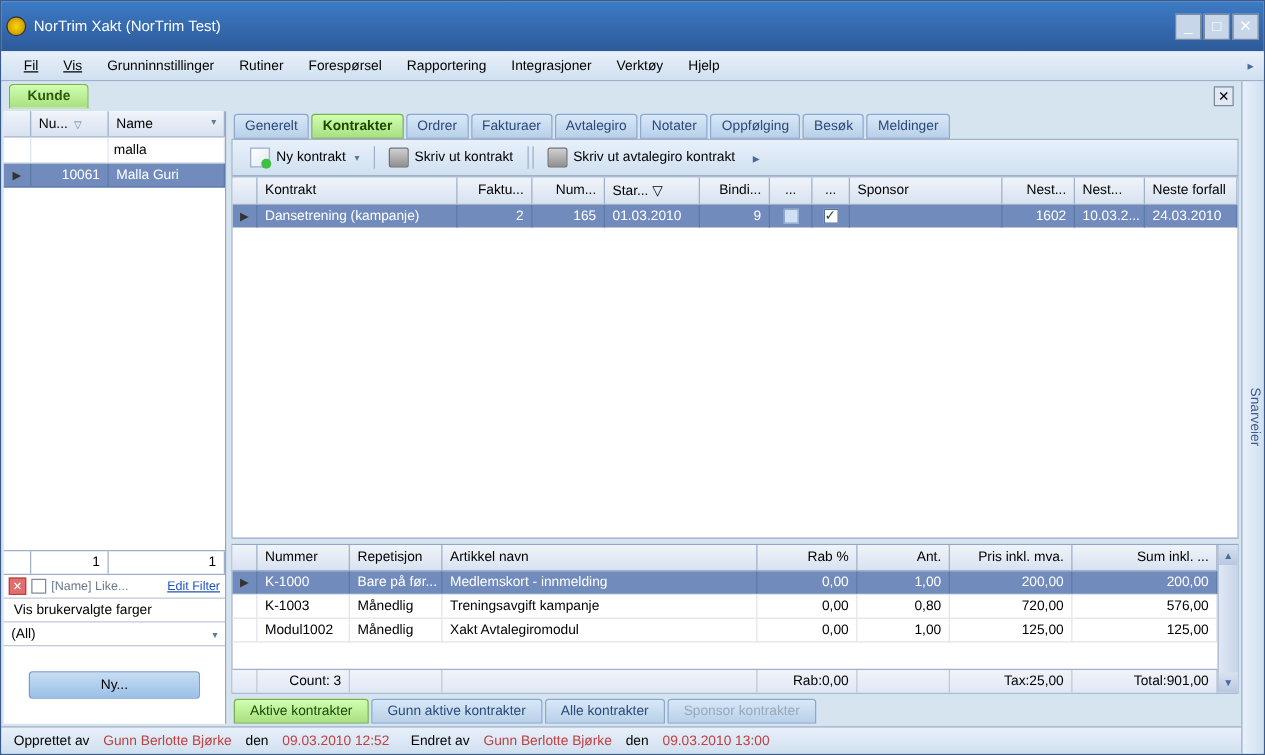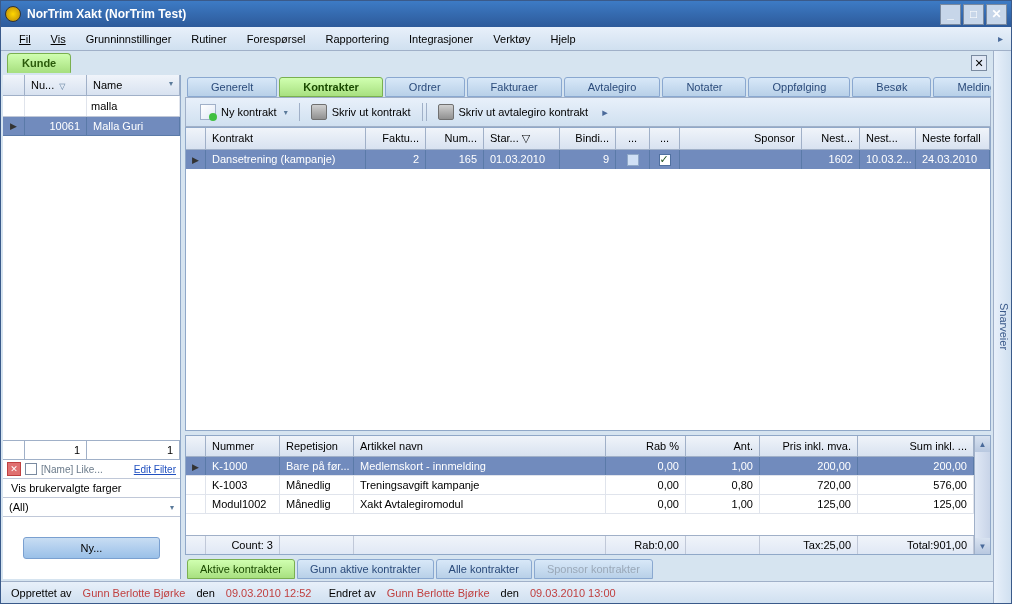--- a/index.html
+++ b/index.html
@@ -1,20 +1,20 @@
 <!DOCTYPE html>
 <html><head>
 <meta charset="utf-8">
 <style>
 * { box-sizing: border-box; margin: 0; padding: 0; }
 body { font-family: Tahoma, Arial, sans-serif; font-size: 11px; background: #d6e4f0; overflow: hidden; width: 1012px; height: 604px; }
 
 .window { width: 1012px; height: 604px; display: flex; flex-direction: column; border: 1px solid #3a5a8a; }
 
-.titlebar { height: 26px; background: linear-gradient(#3d7bc5, #2d5a9a); color: #fff; display: flex; align-items: center; padding: 0 4px; font-size: 12px; font-weight: bold; }
+.titlebar { height: 40px; background: linear-gradient(#3d7bc5, #2d5a9a); color: #fff; display: flex; align-items: center; padding: 0 4px; font-size: 12px; font-weight: normal; }
 .titlebar .icon { width: 16px; height: 16px; background: radial-gradient(circle, #ffd700, #b8860b); border-radius: 50%; margin-right: 6px; border: 1px solid #333; }
 .titlebar .spacer { flex: 1; }
 .winbtn { width: 21px; height: 21px; background: #c7d6e9; border: 1px solid #7a8aa0; margin-left: 2px; display: flex; align-items: center; justify-content: center; font-size: 12px; cursor: pointer; }
 
 .menubar { height: 24px; background: linear-gradient(#e8f0fa, #d0e0f0); display: flex; align-items: center; padding: 0 8px; border-bottom: 1px solid #a0b0c8; }
 .menubar .item { padding: 4px 10px; cursor: pointer; }
 .menubar .item .u { text-decoration: underline; }
 .menubar .spacer { flex: 1; }
 .menubar .arrow { color: #4a6a9a; font-size: 10px; }
 
@@ -45,21 +45,21 @@
 .filter-bar .chk { width: 12px; height: 12px; border: 1px solid #7a8aa0; display: inline-block; }
 .filter-bar .txt { flex: 1; color: #6a7a8a; overflow: hidden; white-space: nowrap; text-overflow: ellipsis; font-size: 10px; }
 .filter-bar .edit { color: #2050c0; text-decoration: underline; cursor: pointer; font-size: 10px; white-space: nowrap; }
 .vis-row { display: flex; align-items: center; padding: 3px 4px; gap: 4px; border-top: 1px solid #c0c8d8; }
 .all-row { padding: 3px 6px; border-top: 1px solid #c0c8d8; display: flex; justify-content: space-between; align-items: center; }
 .ny-row { padding: 20px; border-top: 1px solid #c0c8d8; }
 .ny-btn { width: 100%; background: linear-gradient(#c8ddf3, #9ac0e8); border: 1px solid #7aa0d0; padding: 4px; text-align: center; cursor: pointer; border-radius: 3px; }
 
 .right { flex: 1; display: flex; flex-direction: column; margin: 2px; overflow: hidden; }
 .rtabs { display: flex; gap: 2px; padding: 2px 2px 0 2px; }
-.rtab { background: linear-gradient(#d8e8f8, #b8d0e8); border: 1px solid #8aa8d0; padding: 3px 23px; border-radius: 3px 3px 0 0; cursor: pointer; color: #2a4a7a; font-size: 11px; }
+.rtab { background: linear-gradient(#d8e8f8, #b8d0e8); border: 1px solid #8aa8d0; padding: 3px 8px; border-radius: 3px 3px 0 0; cursor: pointer; color: #2a4a7a; font-size: 11px; }
 .rtab.active { background: linear-gradient(#d0ffb0, #a8e080); border-color: #7ab050; color: #1a4a00; font-weight: bold; }
 
 .toolbar { display: flex; align-items: center; gap: 3px; padding: 3px 6px; background: linear-gradient(#e8f0fa, #d0e0f0); border: 1px solid #a0b0c8; }
 .tbtn { display: flex; align-items: center; gap: 5px; padding: 3px 8px; cursor: pointer; border-radius: 3px; }
 .ticon { width: 16px; height: 16px; }
 .i-doc { background: linear-gradient(135deg, #fff, #e0e8f5); border: 1px solid #a0b0c8; position: relative; }
 .i-doc::after { content: ""; position: absolute; bottom: -2px; right: -2px; width: 8px; height: 8px; background: #40c040; border-radius: 50%; }
 .i-print { background: linear-gradient(#d0d0d0, #909090); border: 1px solid #707070; border-radius: 2px; }
 .i-star { background: radial-gradient(circle, #ffe080, #f0b020); border-radius: 3px; }
 .toolbar .sep { width: 1px; height: 18px; background: #a0b0c8; }
@@ -71,21 +71,21 @@
 .grow { display: flex; background: #718bbd; color: #fff; }
 .grow .gc { border-right: 1px solid #5a7aa8; padding: 3px 6px; overflow: hidden; white-space: nowrap; }
 .gc-sel { width: 20px; }
 .gc0 { width: 160px; }
 .gc1 { width: 60px; text-align: right; }
 .gc2 { width: 58px; text-align: right; }
 .gc3 { width: 76px; }
 .gc4 { width: 56px; text-align: right; }
 .gc5 { width: 34px; text-align: center; }
 .gc6 { width: 30px; text-align: center; }
-.gc7 { width: 122px; text-align: right; }
+.gc7 { width: 122px; }
 .gc8 { width: 58px; text-align: right; }
 .gc9 { width: 56px; }
 .gc10 { flex: 1; }
 .grid-body { flex: 1; }
 .minibox { display: inline-block; width: 12px; height: 12px; background: #d0e0f5; border: 1px solid #90a8c8; vertical-align: middle; }
 .chkbox { display: inline-block; width: 12px; height: 12px; background: #fff; border: 1px solid #5070a0; position: relative; vertical-align: middle; }
 .chkbox.c::after { content: "✓"; position: absolute; top: -2px; left: 0; color: #205020; font-size: 11px; }
 
 .lower { height: 120px; background: #fff; border: 1px solid #90a8c8; margin-top: 4px; display: flex; }
 .lower-grid { flex: 1; display: flex; flex-direction: column; }

